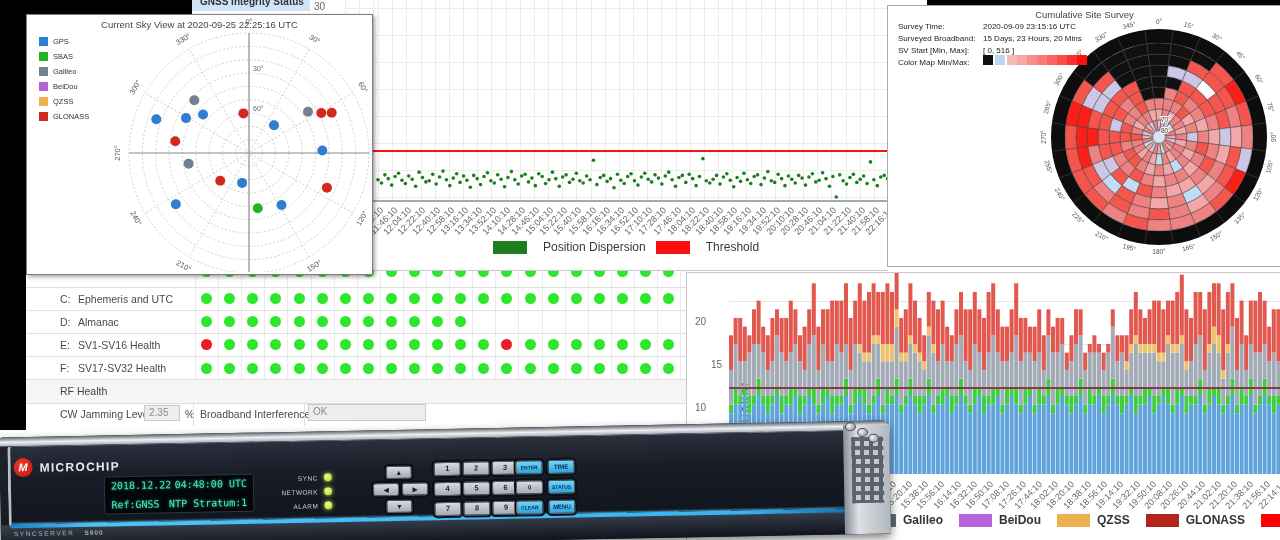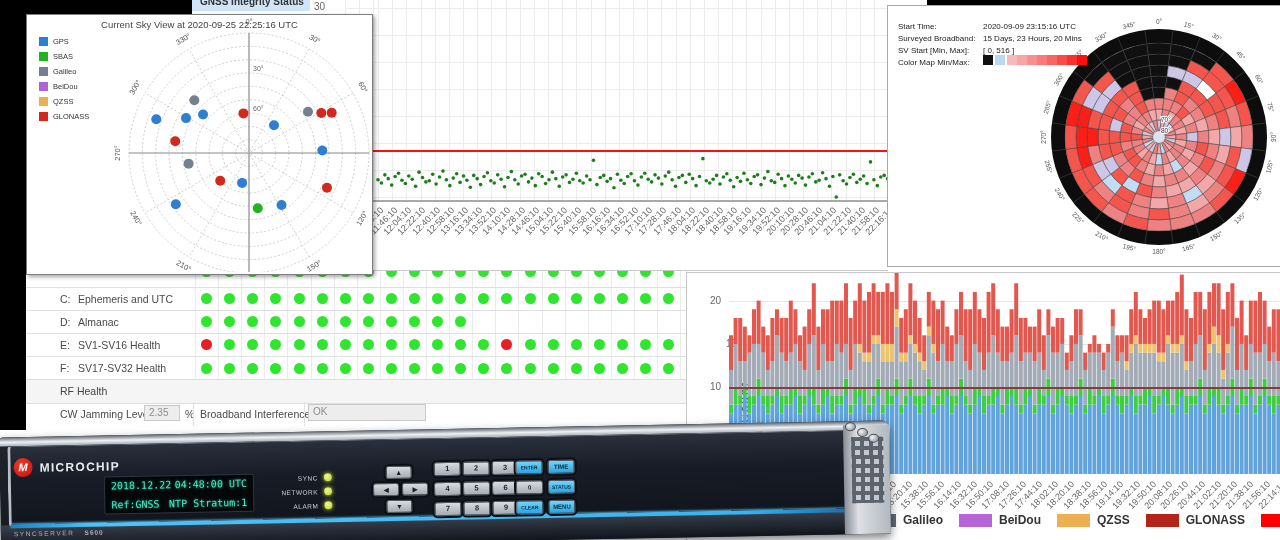--- a/index.html
+++ b/index.html
@@ -53,21 +53,21 @@
     border-top:1px solid #ddd;border-bottom:1px solid #ddd;}
   #rf-header span{font-size:10.5px;color:#444;margin-left:37px;line-height:23px;}
   .cw-input{position:absolute;background:#ededed;border:1px solid #c9c9c9;font-size:10px;color:#8d8d8d;
     padding:1px 4px;box-sizing:border-box;}
   .cw-vline{position:absolute;top:152px;height:24px;width:1px;background:#e0e0e0;}
   
   #sat-panel{left:686px;top:272px;width:594px;height:268px;z-index:2;overflow:hidden;
     border-top:1px solid #c9c9c9;border-left:1px solid #c9c9c9;border-bottom:1px solid #bbb;}
   #sat-ylab{position:absolute;left:-2px;top:155px;font-size:12px;color:#333;letter-spacing:2px;
     transform:rotate(-90deg);transform-origin:50% 50%;width:120px;text-align:center;}
-  .sat-ytick{position:absolute;font-size:10px;color:#666;width:26px;text-align:right;}
+  .sat-ytick{position:absolute;font-size:10px;color:#666;width:26px;text-align:left;margin-top:21px;}
   .sat-grid{position:absolute;left:42px;width:552px;height:1px;background:#e6e6e6;}
   #sat-threshold{position:absolute;left:42px;top:114px;width:552px;height:2px;background:#8c3a42;z-index:3;}
   #sat-legend{position:absolute;left:176px;top:240px;display:flex;align-items:center;}
   .sat-leg-sw{width:33px;height:13px;display:inline-block;margin-right:7px;}
   .sat-leg-tx{font-size:12px;color:#333;font-weight:bold;margin-right:16px;}
   
   #device{left:0;top:429px;width:890px;height:113px;z-index:6;transform:rotate(-1.1deg);
     background:linear-gradient(#20242d,#14181f);border-radius:4px 8px 2px 2px;
     box-shadow:0 4px 10px rgba(0,0,0,.5);}
   #dev-topface{position:absolute;left:0;top:0;width:890px;height:9px;
@@ -310,20 +310,26 @@
         <div class="disp-xlabel" style="right: 113.24px; top: 205px;">19:52:10</div>
         <div class="disp-xlabel" style="right: 99.07px; top: 205px;">20:10:10</div>
         <div class="disp-xlabel" style="right: 84.9px; top: 205px;">20:28:10</div>
         <div class="disp-xlabel" style="right: 70.73px; top: 205px;">20:46:10</div>
         <div class="disp-xlabel" style="right: 56.56px; top: 205px;">21:04:10</div>
         <div class="disp-xlabel" style="right: 42.39px; top: 205px;">21:22:10</div>
         <div class="disp-xlabel" style="right: 28.22px; top: 205px;">21:40:10</div>
         <div class="disp-xlabel" style="right: 14.05px; top: 205px;">21:58:10</div>
         <div class="disp-xlabel" style="right: -0.12px; top: 205px;">22:16:10</div>
       </div>
+    <div id="disp-legend">
+      <span class="leg-swatch" style="background:#1e7e1e"></span>
+      <span class="leg-text">Position Dispersion</span>
+      <span class="leg-swatch" style="background:#fa0f0f"></span>
+      <span class="leg-text">Threshold</span>
+    </div>
   </div>
 
   <div class="panel" id="table-panel">
     <div id="table-grid">
         <div class="t-vline" style="left: 172px; height: 119px;"></div>
         <div class="t-vline" style="left: 195.1px; height: 119px;"></div>
         <div class="t-vline" style="left: 218.2px; height: 119px;"></div>
         <div class="t-vline" style="left: 241.3px; height: 119px;"></div>
         <div class="t-vline" style="left: 264.4px; height: 119px;"></div>
         <div class="t-vline" style="left: 287.5px; height: 119px;"></div>
@@ -537,21 +543,22 @@
         <circle cx="193.22640798645395" cy="165.7863348183599" r="5" fill="#d2281e"></circle>
         <circle cx="215.1015010001215" cy="167.88068198674722" r="5" fill="#2e7fd2"></circle>
         <circle cx="299.9558790521686" cy="172.70819354246828" r="5" fill="#d2281e"></circle>
         <circle cx="148.82241737685007" cy="189.23949498069348" r="5" fill="#2e7fd2"></circle>
         <circle cx="230.76033004225295" cy="193.3105470733277" r="5" fill="#21b421"></circle>
         <circle cx="254.5017148729699" cy="190.0136165642608" r="5" fill="#2e7fd2"></circle>
       </svg>
   </div>
 
   <div class="panel" id="survey-panel">
-    <span class="sv-info sv-lab" style="top:16px">Start Time:</span>
+    <div id="survey-title">Cumulative Site Survey</div>
+    <span class="sv-info sv-lab" style="top:16px">Survey Time:</span>
     <span class="sv-info sv-val" style="top:16px">2020-09-09 23:15:16 UTC</span>
     <span class="sv-info sv-lab" style="top:28px">Surveyed Broadband:</span>
     <span class="sv-info sv-val" style="top:28px">15 Days, 23 Hours, 20 Mins</span>
     <span class="sv-info sv-lab" style="top:40px">SV Start [Min, Max]:</span>
     <span class="sv-info sv-val" style="top:40px">[ 0, 516 ]</span>
     <span class="sv-info sv-lab" style="top:52px">Color Map Min/Max:</span>
     <div id="sv-colorbar">
         <i style="background: rgb(16, 16, 16); margin-right: 2px;"></i>
         <i style="background: rgb(188, 215, 240); margin-right: 2px;"></i>
         <i style="background: rgb(246, 186, 186);"></i>

